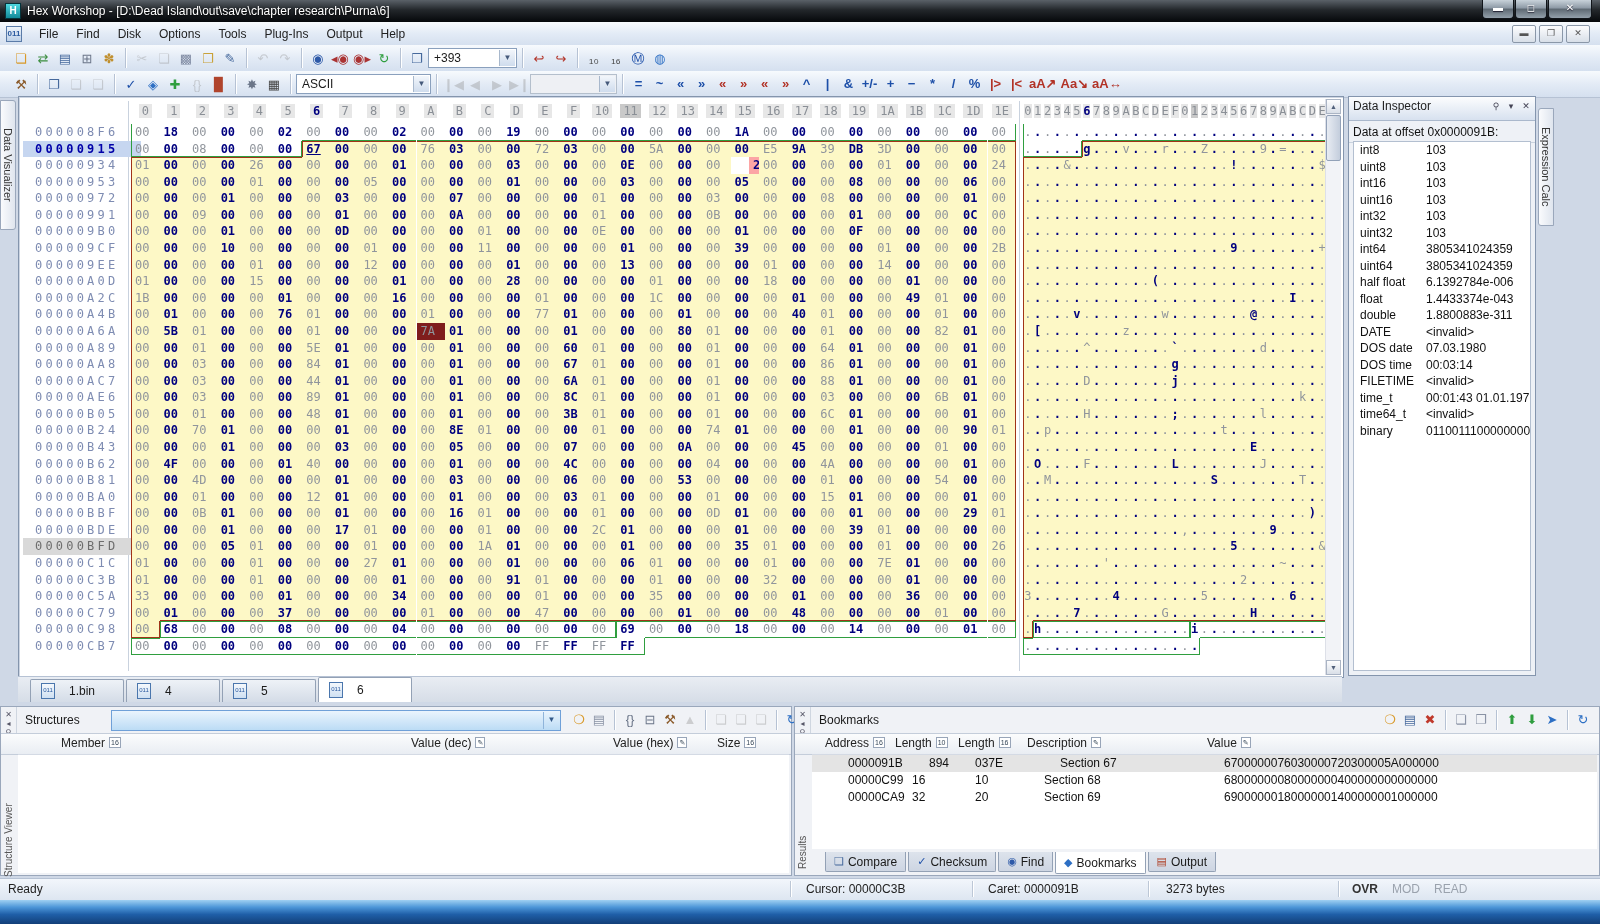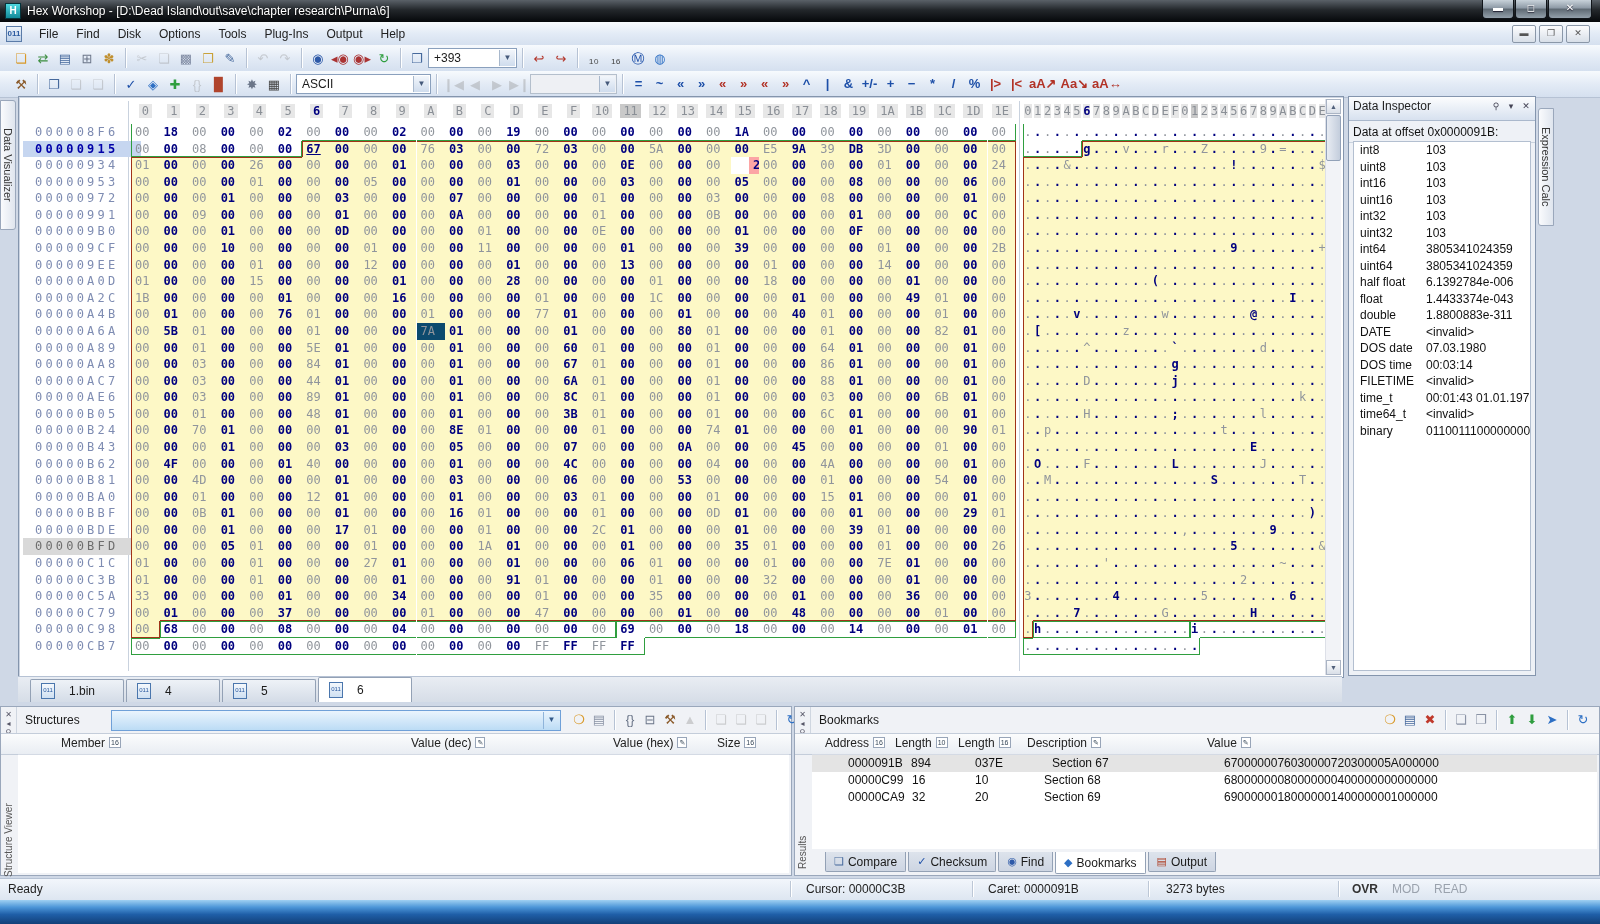--- a/index.html
+++ b/index.html
@@ -1119,21 +1119,21 @@
           <div class="bcell odd" style="left: 254.75px; background: rgb(253, 248, 198);">00</div>
           <div class="acell odd" style="left: 1053.05px; background: rgb(253, 248, 198);">.</div>
           <div class="bcell even" style="left: 283.3px; background: rgb(253, 248, 198);">01</div>
           <div class="acell even" style="left: 1062.86px; background: rgb(253, 248, 198);">.</div>
           <div class="bcell odd" style="left: 311.85px; background: rgb(253, 248, 198);">00</div>
           <div class="acell odd" style="left: 1072.67px; background: rgb(253, 248, 198);">.</div>
           <div class="bcell even" style="left: 340.4px; background: rgb(253, 248, 198);">00</div>
           <div class="acell even" style="left: 1082.48px; background: rgb(253, 248, 198);">.</div>
           <div class="bcell odd" style="left: 368.95px; background: rgb(253, 248, 198);">00</div>
           <div class="acell odd" style="left: 1092.29px; background: rgb(253, 248, 198);">.</div>
-          <div class="bcell even" style="left: 397.5px; background: #0c4a6e;">7A</div>
+          <div class="bcell even" style="left: 397.5px; background: #7f1d1d;">7A</div>
           <div class="acell even" style="left: 1102.1px; background: rgb(253, 248, 198);">z</div>
           <div class="bcell odd" style="left: 426.05px; background: rgb(253, 248, 198);">01</div>
           <div class="acell odd" style="left: 1111.91px; background: rgb(253, 248, 198);">.</div>
           <div class="bcell even" style="left: 454.6px; background: rgb(253, 248, 198);">00</div>
           <div class="acell even" style="left: 1121.72px; background: rgb(253, 248, 198);">.</div>
           <div class="bcell odd" style="left: 483.15px; background: rgb(253, 248, 198);">00</div>
           <div class="acell odd" style="left: 1131.53px; background: rgb(253, 248, 198);">.</div>
           <div class="bcell even" style="left: 511.7px; background: rgb(253, 248, 198);">00</div>
           <div class="acell even" style="left: 1141.34px; background: rgb(253, 248, 198);">.</div>
           <div class="bcell odd" style="left: 540.25px; background: rgb(253, 248, 198);">01</div>
@@ -2502,23 +2502,23 @@
     <div class="thead">
       <div class="thlabel" style="left:30px"><span>Address</span><span class="mini">16</span></div>
       <div class="thlabel" style="left:100px"><span>Length</span><span class="mini">10</span></div>
       <div class="thlabel" style="left:163px"><span>Length</span><span class="mini">16</span></div>
       <div class="thlabel" style="left:232px"><span>Description</span><span class="mini">✎</span></div>
       <div class="thlabel" style="left:412px"><span>Value</span><span class="mini">✎</span></div>
     </div>
     <div class="tbody" style="top:47px;bottom:26px;" id="bookbody">
         <div class="bkrow sel">
           <div class="bkcell" style="left: 36px;">0000091B</div>
-          <div class="bkcell" style="left: 99px;">894</div>
+          <div class="bkcell" style="left: 117px;">894</div>
           <div class="bkcell" style="left: 163px;">037E</div>
-          <div class="bkcell" style="left: 240px;">Section 67</div>
+          <div class="bkcell" style="left: 248px;">Section 67</div>
           <div class="bkcell" style="left: 412px;">6700000076030000720300005A000000</div>
         </div>
         <div class="bkrow">
           <div class="bkcell" style="left: 36px;">00000C99</div>
           <div class="bkcell" style="left: 100px;">16</div>
           <div class="bkcell" style="left: 163px;">10</div>
           <div class="bkcell" style="left: 232px;">Section 68</div>
           <div class="bkcell" style="left: 412px;">68000000080000000400000000000000</div>
         </div>
         <div class="bkrow">

